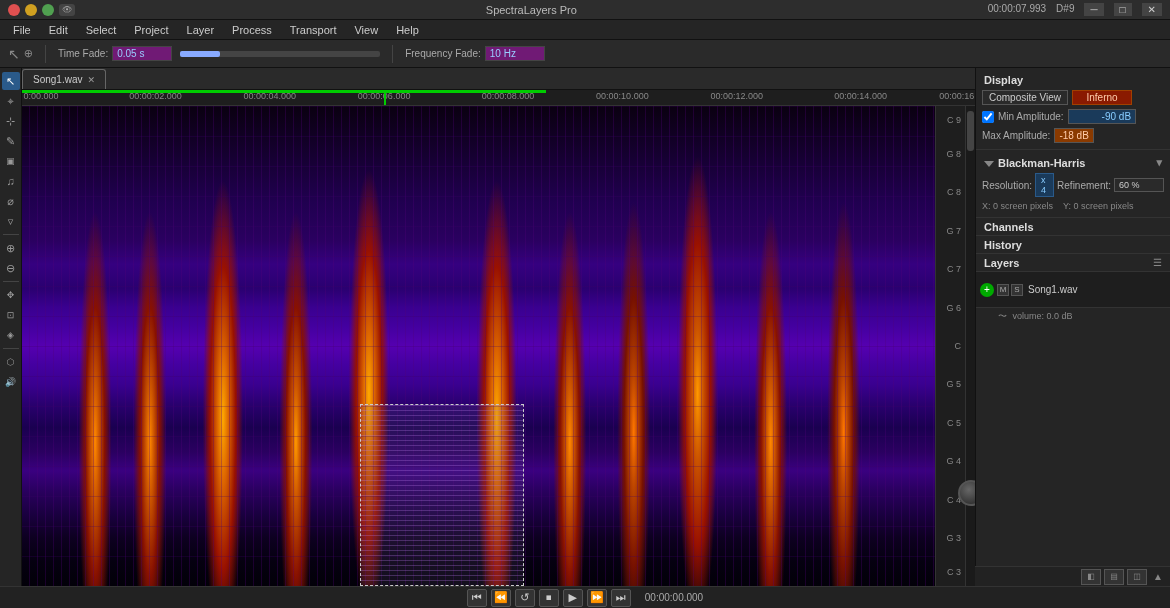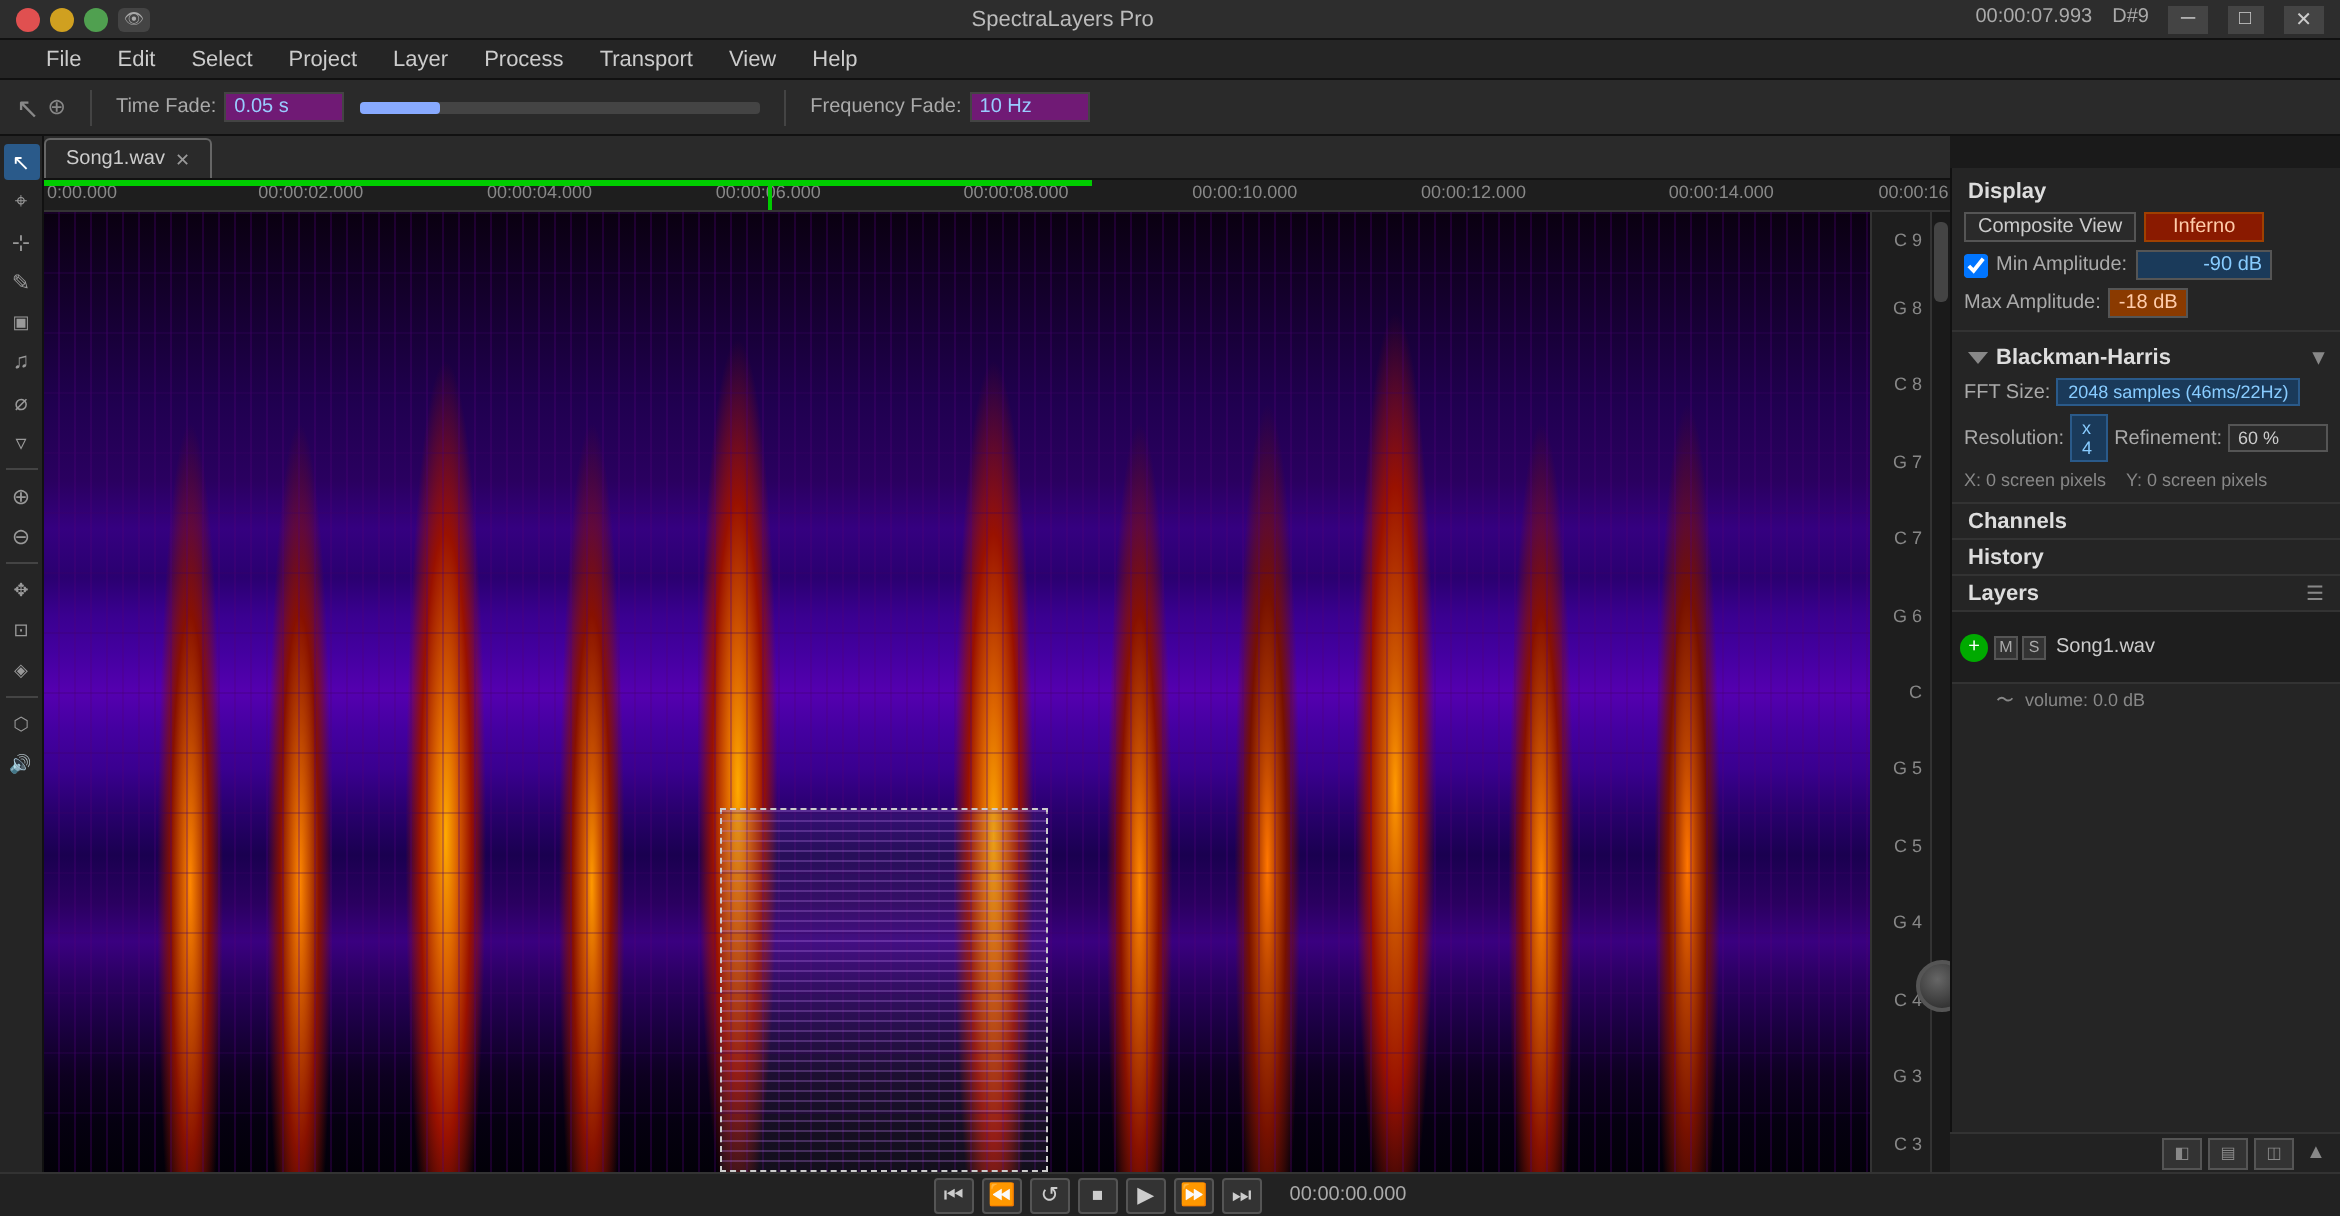--- a/index.html
+++ b/index.html
@@ -24,21 +24,21 @@
     #titlebar-center { color: #bbb; font-size: 11px; }
     #titlebar-right { color: #aaa; font-size: 10px; display: flex; gap: 10px; }
     .win-btn { background: #444; color: #ccc; border: none; padding: 1px 6px; font-size: 10px; cursor: pointer; }
 
     
     #menubar {
       height: 20px;
       background: #252525;
       display: flex;
       align-items: center;
-      padding: 0 15px;
+      padding: 0 5px;
       border-bottom: 1px solid #111;
       gap: 2px;
     }
     .menu-item { padding: 2px 8px; color: #ccc; font-size: 11px; cursor: pointer; border-radius: 2px; }
 
     
     #toolbar {
       height: 28px;
       background: #2a2a2a;
       display: flex;
@@ -168,21 +168,20 @@
     }
 
     
     #right-panel {
       width: 195px;
       background: #252525;
       border-left: 1px solid #111;
       display: flex;
       flex-direction: column;
       overflow: hidden;
-      margin-top: 16px;
     }
 
     
     .panel-section {
       border-bottom: 1px solid #333;
       padding: 4px 0;
     }
     .panel-title {
       font-size: 11px;
       font-weight: bold;
@@ -522,24 +521,20 @@
       <div class="panel-title">
         <span style="display:flex; align-items:center; gap:4px;">
           <span>
             <div class="triangle-icon"></div>
           </span>
           <span>Blackman-Harris</span>
         </span>
         <span style="color:#888;">▾</span>
       </div>
       <div class="fft-row">
-        <span class="panel-label">FFT Size:</span>
-        <span class="fft-btn">2048 samples (46ms/22Hz)</span>
-      </div>
-      <div class="fft-row">
         <span class="panel-label">Resolution:</span>
         <span class="fft-btn">x 4</span>
         <span class="panel-label">Refinement:</span>
         <span class="fft-refinement">60 %</span>
       </div>
       <div class="coord-display">
         <span class="coord-item">X: 0 screen pixels</span>
         <span class="coord-item">Y: 0 screen pixels</span>
       </div>
     </div>

